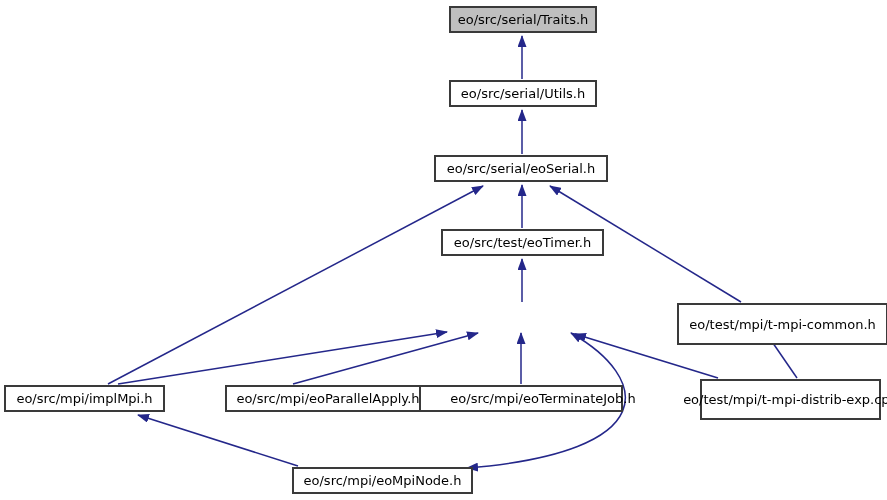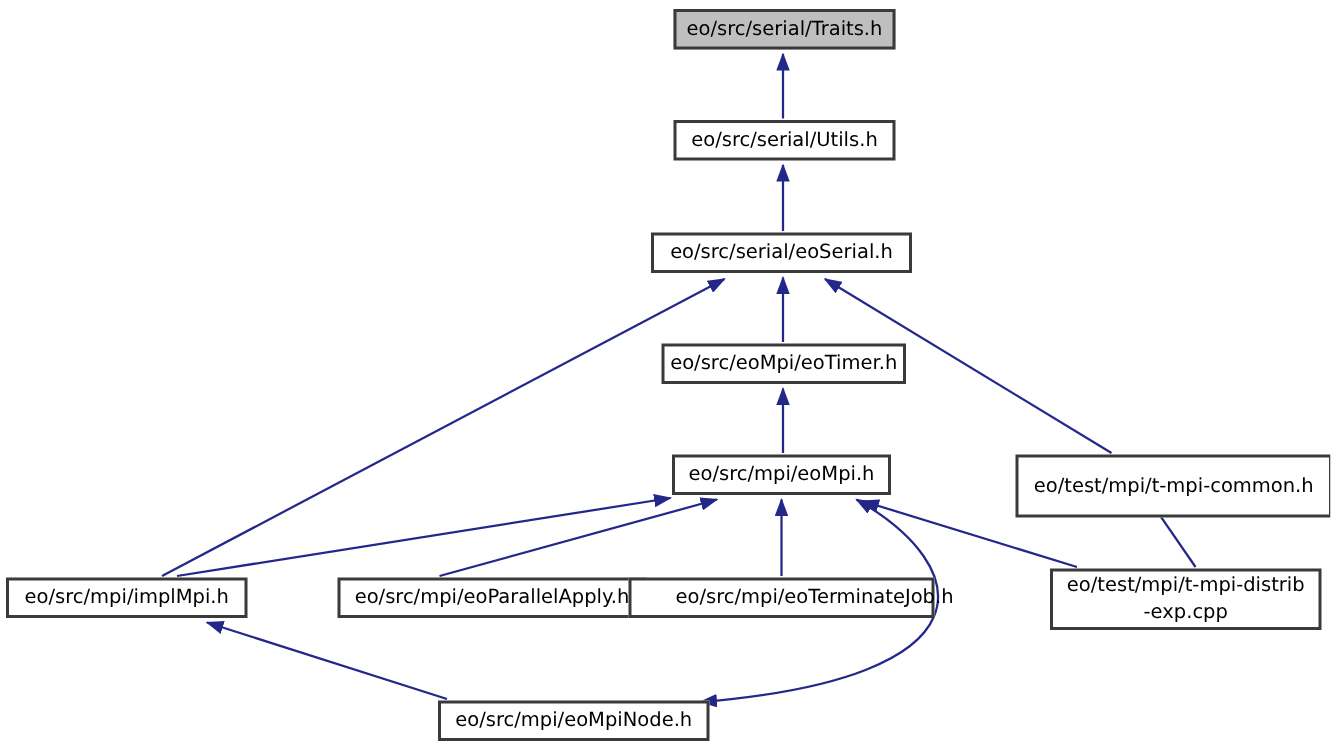--- a/index.html
+++ b/index.html
@@ -26,21 +26,21 @@
     box-sizing:border-box;
     background:var(--node-fill);
     border:2px solid var(--border);
     color:var(--text);
     font-size:13px;
     display:flex;align-items:center;justify-content:center;
     white-space:nowrap;
     cursor:pointer;
   }
   .node.root{background:var(--root-fill);}
-  .node.twoline{flex-direction:column;line-height:18px;}
+  .node.twoline{flex-direction:row;line-height:18px;}
 </style>
 </head>
 <body>
 
 <div class="canvas">
 
   <svg class="edges" width="887" height="500" viewBox="0 0 887 500">
     <defs>
       <marker id="ah" viewBox="0 0 12 9" refX="11" refY="4.5" markerWidth="12" markerHeight="9" markerUnits="userSpaceOnUse" orient="auto">
         <path d="M0,0 L12,4.5 L0,9 Z"></path>
@@ -71,26 +71,23 @@
 
   <div class="node" style="left:449px;top:80px;width:148px;height:27px;">
     <span>eo/src/serial/Utils.h</span>
   </div>
 
   <div class="node" style="left:434px;top:155px;width:174px;height:27px;">
     <span>eo/src/serial/eoSerial.h</span>
   </div>
 
   <div class="node" style="left:441px;top:229px;width:163px;height:27px;">
-    <span>eo/src/eoMpi/eoTimer.h</span>
+    <span>eo/src/test/eoTimer.h</span>
   </div>
 
-  <div class="node" style="left:448px;top:303px;width:146px;height:27px;">
-    <span>eo/src/mpi/eoMpi.h</span>
-  </div>
 
   <div class="node" style="left:652px;top:303px;width:211px;height:42px;margin-left:25px;">
     <span>eo/test/mpi/t-mpi-common.h</span>
   </div>
 
   <div class="node" style="left:4px;top:385px;width:161px;height:27px;">
     <span>eo/src/mpi/implMpi.h</span>
   </div>
 
   <div class="node" style="left:189px;top:385px;width:206px;height:27px;margin-left:36px;">

